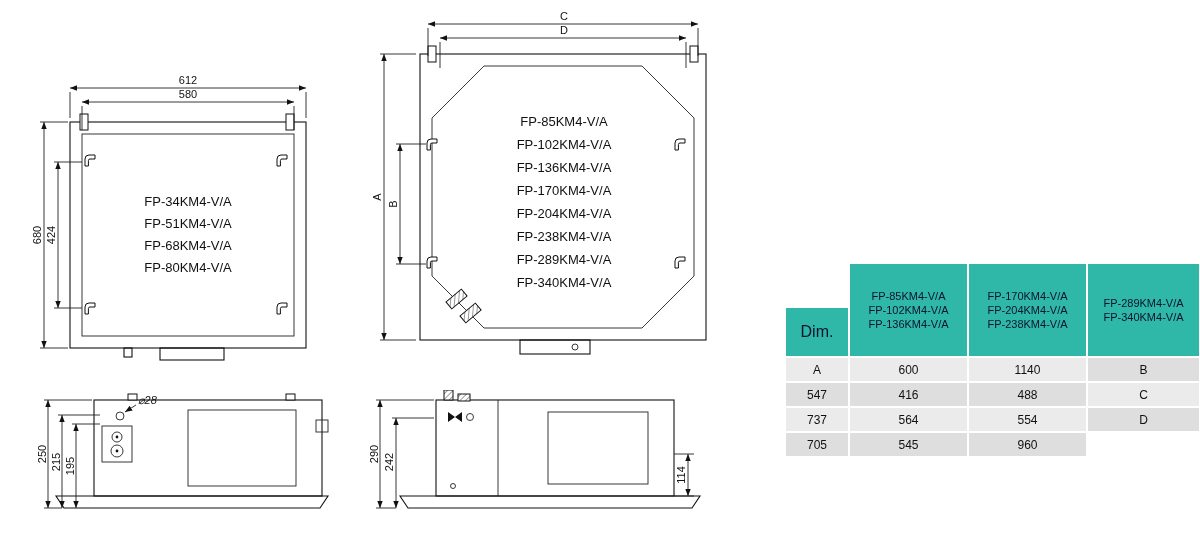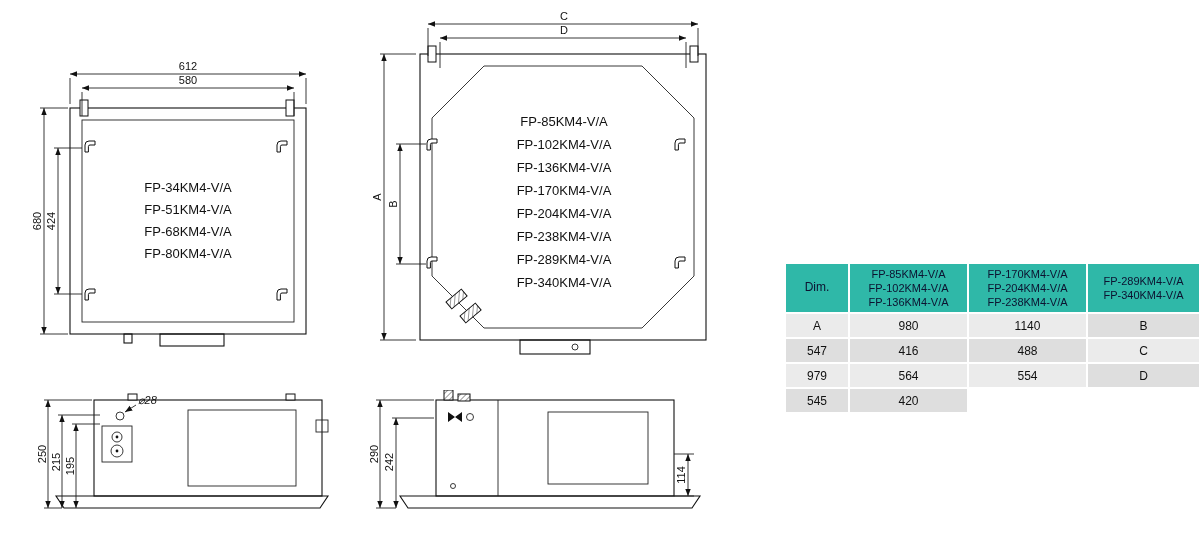--- a/index.html
+++ b/index.html
@@ -14,31 +14,31 @@
   .outline { fill:none; stroke:#111; stroke-width:1.1; }
   .thin { fill:none; stroke:#222; stroke-width:0.9; }
   .dimline { fill:none; stroke:#222; stroke-width:0.9; }
   .whitefill { fill:#fff; stroke:#111; stroke-width:1; }
 
   .dim-table { position:absolute; left:786px; top:264px; width:413px;
     display:grid; grid-template-columns:62px 117px 117px 111px; gap:2px; background:#fff; }
   .th { background:var(--accent,#2fb8a8); color:#0c1230; font-size:11px; min-height:48px;
     display:flex; flex-direction:column; align-items:center; justify-content:center;
     line-height:1.3; text-align:center; padding:2px 1px; }
-  .th.dimcol { font-size:12px; }
+  .th.dimcol { font-size:16px;margin-top:44px; }
   .td { font-size:12px; height:23px; display:flex; align-items:center; justify-content:center; color:#111; }
   .row-a { background:#ebebeb; }
   .row-b { background:#dedede; }
 </style>
 </head>
 <body>
 
 <div class="canvas">
 
-  <div class="drawing" style="left:28px; top:56px; width:318px; height:306px;">
+  <div class="drawing" style="left:28px; top:70px; width:318px; height:306px;">
     <svg width="318" height="306" viewBox="0 0 318 306">
       <defs>
         <marker id="ar" viewBox="0 0 10 10" refX="9" refY="5" markerWidth="9" markerHeight="9" orient="auto-start-reverse">
           <path d="M0,1.5 L9,5 L0,8.5 z" fill="#111"></path>
         </marker>
         <pattern id="hat" width="4" height="4" patternUnits="userSpaceOnUse" patternTransform="rotate(45)">
           <rect width="4" height="4" fill="#fff"></rect>
           <line x1="0" y1="0" x2="0" y2="4" stroke="#333" stroke-width="1"></line>
         </pattern>
         <g id="clampg">
@@ -219,31 +219,32 @@
       <span>FP-170KM4-V/A</span>
       <span>FP-204KM4-V/A</span>
       <span>FP-238KM4-V/A</span>
     </div>
     <div class="th">
       <span>FP-289KM4-V/A</span>
       <span>FP-340KM4-V/A</span>
     </div>
 
     <div class="td row-a">A</div>
-    <div class="td row-a">980</div>
+    <div class="td row-a">600</div>
     <div class="td row-a">1140</div>
 
     <div class="td row-b">B</div>
     <div class="td row-b">547</div>
     <div class="td row-b">416</div>
     <div class="td row-b">488</div>
 
     <div class="td row-a">C</div>
-    <div class="td row-a">979</div>
+    <div class="td row-a">737</div>
     <div class="td row-a">564</div>
     <div class="td row-a">554</div>
 
     <div class="td row-b">D</div>
+    <div class="td row-b">705</div>
     <div class="td row-b">545</div>
-    <div class="td row-b">420</div>
+    <div class="td row-b">960</div>
   </div>
 
 </div>
 
 </body></html>

